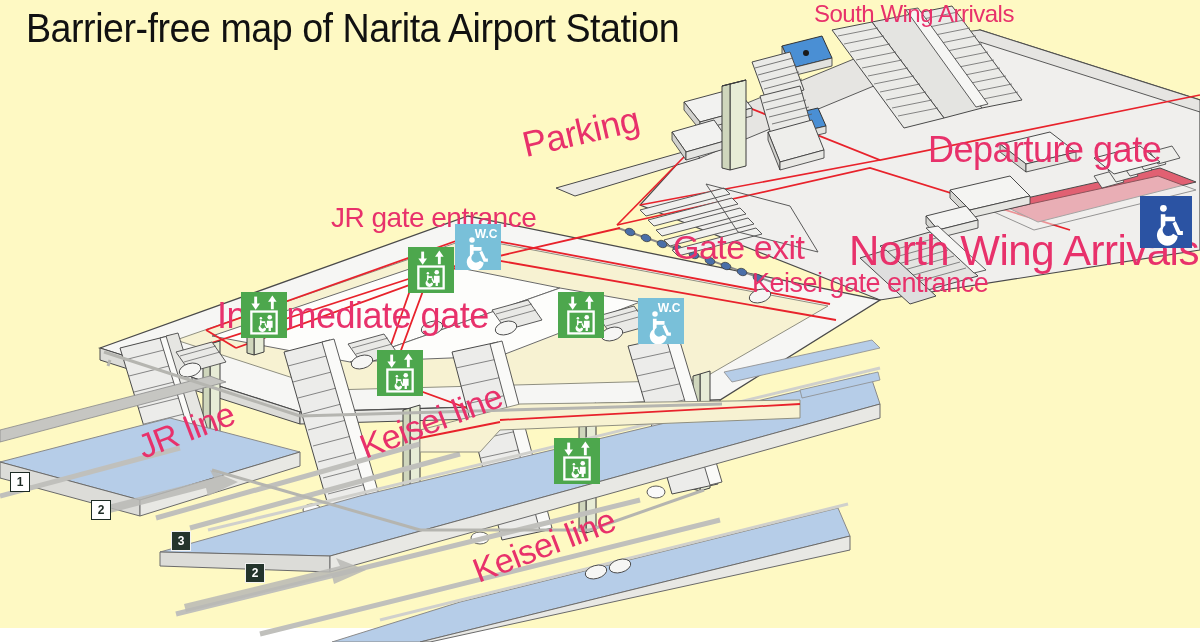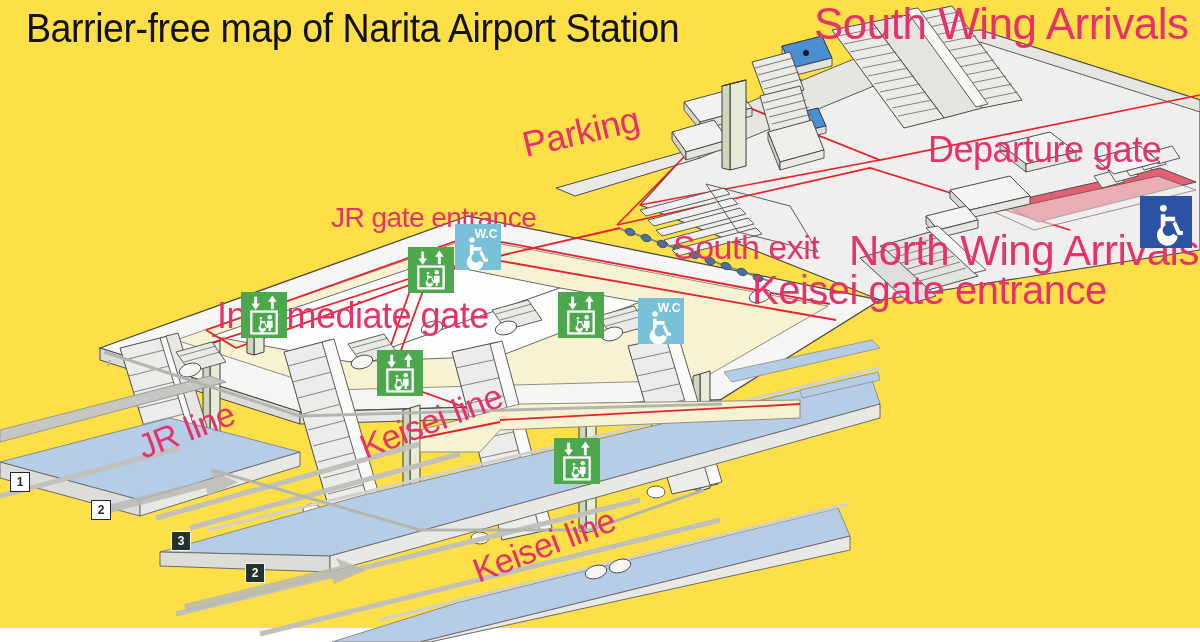--- a/index.html
+++ b/index.html
@@ -1,18 +1,18 @@
 <!DOCTYPE html>
 <html><head>
 <meta charset="utf-8">
 <style>
   html,body{margin:0;padding:0;background:#ffffff;}
   body{width:1200px;height:642px;overflow:hidden;
        font-family:"Liberation Sans","DejaVu Sans",sans-serif;}
-  #stage{position:relative;width:1200px;height:628px;background:#fde047;text-decoration:underline;}
+  #stage{position:relative;width:1200px;height:628px;background:#fef9c3;text-decoration:underline;}
   #map-svg{position:absolute;left:0;top:0;width:1200px;height:642px;}
 
   .pagetitle{
     position:absolute;left:26px;top:6px;
     font-size:40px;color:#111;letter-spacing:-0.5px;
     white-space:nowrap;font-stretch:condensed;
     transform:scaleX(.94);transform-origin:left top;
   }
   .plabel{
     position:absolute;color:#e8316b;white-space:nowrap;
@@ -359,27 +359,27 @@
       <path d="M420,530 L590,530"></path>
       <path d="M590,530 L704,490"></path>
       <path d="M110,360 L108,366"></path>
     </g>
 
   </svg>
 
   <div class="pagetitle">Barrier-free map of Narita Airport Station</div>
 
   <div id="labels">
-      <div class="plabel" style="left: 814px; top: 2px; font-size: 44px; color: rgb(232, 49, 107); transform-origin: left top; transform: rotate(0deg);">South Wing Arrivals</div>
+      <div class="plabel" style="left: 814px; top: 2px; font-size: 24px; color: rgb(232, 49, 107); transform-origin: left top; transform: rotate(0deg);">South Wing Arrivals</div>
       <div class="plabel" style="left: 519px; top: 128px; font-size: 36px; color: rgb(232, 49, 107); transform-origin: left top; transform: rotate(-13deg);">Parking</div>
       <div class="plabel" style="left: 928px; top: 132px; font-size: 36px; color: rgb(232, 49, 107); transform-origin: left top; transform: rotate(0deg);">Departure gate</div>
       <div class="plabel" style="left: 331px; top: 204px; font-size: 28px; color: rgb(232, 49, 107); transform-origin: left top; transform: rotate(0deg);">JR gate entrance</div>
-      <div class="plabel" style="left: 673px; top: 230px; font-size: 34px; color: rgb(232, 49, 107); transform-origin: left top; transform: rotate(0deg);">South exit</div>
+      <div class="plabel" style="left: 673px; top: 230px; font-size: 34px; color: rgb(232, 49, 107); transform-origin: left top; transform: rotate(0deg);">Gate exit</div>
       <div class="plabel" style="left: 849px; top: 230px; font-size: 42px; color: rgb(232, 49, 107); transform-origin: left top; transform: rotate(0deg);">North Wing Arrivals</div>
-      <div class="plabel" style="left: 752px; top: 270px; font-size: 40px; color: rgb(232, 49, 107); transform-origin: left top; transform: rotate(0deg);">Keisei gate entrance</div>
+      <div class="plabel" style="left: 752px; top: 270px; font-size: 27px; color: rgb(232, 49, 107); transform-origin: left top; transform: rotate(0deg);">Keisei gate entrance</div>
       <div class="plabel" style="left: 217px; top: 298px; font-size: 36px; color: rgb(232, 49, 107); transform-origin: left top; transform: rotate(0deg);">Intermediate gate</div>
       <div class="plabel" style="left: 133px; top: 432px; font-size: 34px; color: rgb(232, 49, 107); transform-origin: left top; transform: rotate(-21deg);">JR line</div>
       <div class="plabel" style="left: 355px; top: 432px; font-size: 34px; color: rgb(232, 49, 107); transform-origin: left top; transform: rotate(-21deg);">Keisei line</div>
       <div class="plabel" style="left: 468px; top: 556px; font-size: 34px; color: rgb(232, 49, 107); transform-origin: left top; transform: rotate(-21deg);">Keisei line</div>
     </div>
 
   <div id="badges">
       <div class="badge light" style="left: 10px; top: 472px;">1</div>
       <div class="badge light" style="left: 91px; top: 500px;">2</div>
       <div class="badge dark" style="left: 171px; top: 531px;">3</div>

